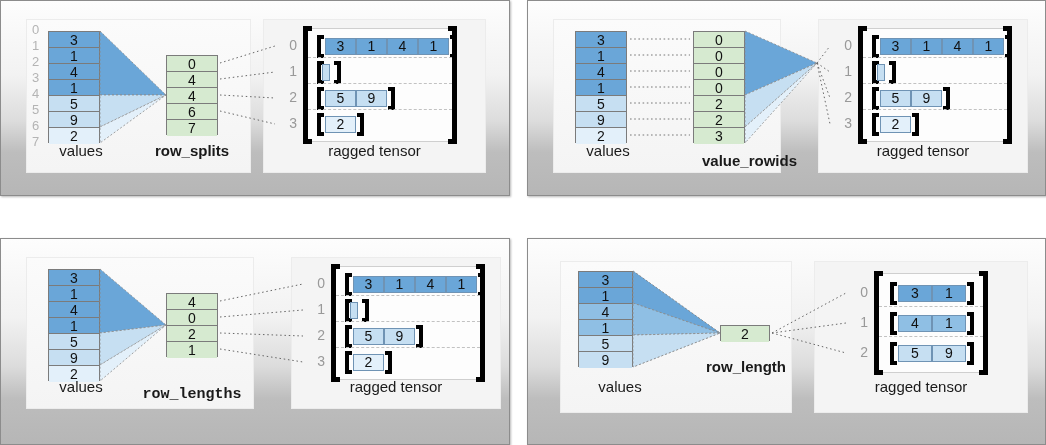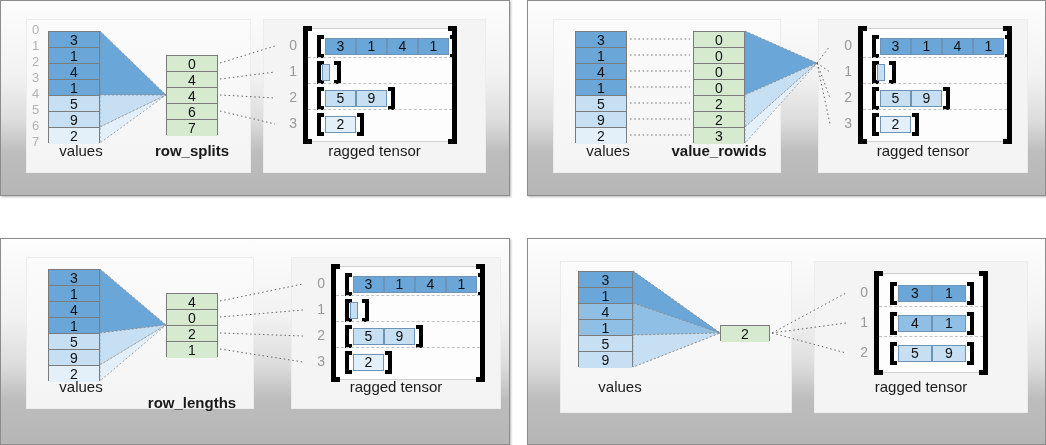--- a/index.html
+++ b/index.html
@@ -182,21 +182,21 @@
         <div style="position: absolute; left: 344px; top: 85.5px; width: 7px; height: 23px; border-left: 4px solid rgb(0, 0, 0); border-top: 4px solid rgb(0, 0, 0); border-bottom: 4px solid rgb(0, 0, 0); box-sizing: border-box;"></div>
         <div style="position: absolute; left: 415px; top: 85.5px; width: 7px; height: 23px; border-right: 4px solid rgb(0, 0, 0); border-top: 4px solid rgb(0, 0, 0); border-bottom: 4px solid rgb(0, 0, 0); box-sizing: border-box;"></div>
         <div class="rcell" style="position: absolute; left: 352px; top: 88.5px; width: 31px; height: 17px; background: rgb(198, 223, 242);">5</div>
         <div class="rcell" style="position: absolute; left: 383px; top: 88.5px; width: 31px; height: 17px; background: rgb(198, 223, 242);">9</div>
         <div class="sep" style="left: 335px; top: 108px; width: 144px;"></div>
         <div class="rowidx" style="left: 306px; top: 123px; width: 18px;">3</div>
         <div style="position: absolute; left: 344px; top: 111.5px; width: 7px; height: 23px; border-left: 4px solid rgb(0, 0, 0); border-top: 4px solid rgb(0, 0, 0); border-bottom: 4px solid rgb(0, 0, 0); box-sizing: border-box;"></div>
         <div style="position: absolute; left: 384px; top: 111.5px; width: 7px; height: 23px; border-right: 4px solid rgb(0, 0, 0); border-top: 4px solid rgb(0, 0, 0); border-bottom: 4px solid rgb(0, 0, 0); box-sizing: border-box;"></div>
         <div class="rcell" style="position: absolute; left: 352px; top: 114.5px; width: 31px; height: 17px; background: rgb(227, 240, 250);">2</div>
         <div class="caption" style="left: 25px; top: 142px; width: 110px;">values</div>
-        <div class="caption bold" style="left: 113px; top: 142px; width: 156px;">
+        <div class="caption bold" style="left: 113px; top: 152px; width: 156px; text-align: right;">
           <div>value_rowids</div>
         </div>
         <div class="caption" style="left: 290px; top: 142px; width: 210px;">ragged tensor</div>
       </div>
     </div>
     <div class="panel" style="left: 0px; top: 238px; width: 510px; height: 207px;">
       <div class="panel-inner">
         <div class="card left" style="left: 25px; top: 18px; width: 228px; height: 152px;"></div>
         <div class="card right" style="left: 290px; top: 18px; width: 210px; height: 152px;"></div>
         <div class="col" style="left: 47px; top: 30px; width: 52px; height: 112px;">
@@ -243,21 +243,21 @@
         <div style="position: absolute; left: 344px; top: 85.5px; width: 7px; height: 23px; border-left: 4px solid rgb(0, 0, 0); border-top: 4px solid rgb(0, 0, 0); border-bottom: 4px solid rgb(0, 0, 0); box-sizing: border-box;"></div>
         <div style="position: absolute; left: 415px; top: 85.5px; width: 7px; height: 23px; border-right: 4px solid rgb(0, 0, 0); border-top: 4px solid rgb(0, 0, 0); border-bottom: 4px solid rgb(0, 0, 0); box-sizing: border-box;"></div>
         <div class="rcell" style="position: absolute; left: 352px; top: 88.5px; width: 31px; height: 17px; background: rgb(198, 223, 242);">5</div>
         <div class="rcell" style="position: absolute; left: 383px; top: 88.5px; width: 31px; height: 17px; background: rgb(198, 223, 242);">9</div>
         <div class="sep" style="left: 335px; top: 108px; width: 144px;"></div>
         <div class="rowidx" style="left: 306px; top: 123px; width: 18px;">3</div>
         <div style="position: absolute; left: 344px; top: 111.5px; width: 7px; height: 23px; border-left: 4px solid rgb(0, 0, 0); border-top: 4px solid rgb(0, 0, 0); border-bottom: 4px solid rgb(0, 0, 0); box-sizing: border-box;"></div>
         <div style="position: absolute; left: 384px; top: 111.5px; width: 7px; height: 23px; border-right: 4px solid rgb(0, 0, 0); border-top: 4px solid rgb(0, 0, 0); border-bottom: 4px solid rgb(0, 0, 0); box-sizing: border-box;"></div>
         <div class="rcell" style="position: absolute; left: 352px; top: 114.5px; width: 31px; height: 17px; background: rgb(227, 240, 250);">2</div>
         <div class="caption" style="left: 25px; top: 140px; width: 110px;">values</div>
-        <div class="caption bold" style="left: 113px; top: 156px; width: 156px;">
+        <div class="caption bold" style="left: 113px; top: 148px; width: 156px; font-family: Liberation Mono, monospace;">
           <div>row_lengths</div>
         </div>
         <div class="caption" style="left: 290px; top: 140px; width: 210px;">ragged tensor</div>
       </div>
     </div>
     <div class="panel" style="left: 527px; top: 238px; width: 519px; height: 207px;">
       <div class="panel-inner">
         <div class="card left" style="left: 32px; top: 22px; width: 232px; height: 152px;"></div>
         <div class="card right" style="left: 286px; top: 22px; width: 214px; height: 152px;"></div>
         <div class="col" style="left: 50px; top: 32px; width: 55px; height: 96px;">
@@ -297,17 +297,18 @@
         <div class="rcell" style="position: absolute; left: 370px; top: 75.5px; width: 34px; height: 17px; background: rgb(143, 191, 228);">4</div>
         <div class="rcell" style="position: absolute; left: 404px; top: 75.5px; width: 34px; height: 17px; background: rgb(143, 191, 228);">1</div>
         <div class="sep" style="left: 351px; top: 97px; width: 104px;"></div>
         <div class="rowidx" style="left: 322px; top: 114px; width: 18px;">2</div>
         <div style="position: absolute; left: 362px; top: 102.5px; width: 7px; height: 23px; border-left: 4px solid rgb(0, 0, 0); border-top: 4px solid rgb(0, 0, 0); border-bottom: 4px solid rgb(0, 0, 0); box-sizing: border-box;"></div>
         <div style="position: absolute; left: 439px; top: 102.5px; width: 7px; height: 23px; border-right: 4px solid rgb(0, 0, 0); border-top: 4px solid rgb(0, 0, 0); border-bottom: 4px solid rgb(0, 0, 0); box-sizing: border-box;"></div>
         <div class="rcell" style="position: absolute; left: 370px; top: 105.5px; width: 34px; height: 17px; background: rgb(198, 223, 242);">5</div>
         <div class="rcell" style="position: absolute; left: 404px; top: 105.5px; width: 34px; height: 17px; background: rgb(198, 223, 242);">9</div>
         <div class="caption" style="left: 32px; top: 140px; width: 120px;">values</div>
         <div class="caption bold" style="left: 140px; top: 120px; width: 156px;">
+          <div>row_length</div>
         </div>
         <div class="caption" style="left: 286px; top: 140px; width: 214px;">ragged tensor</div>
       </div>
     </div>
   </div>
 
 </body></html>

